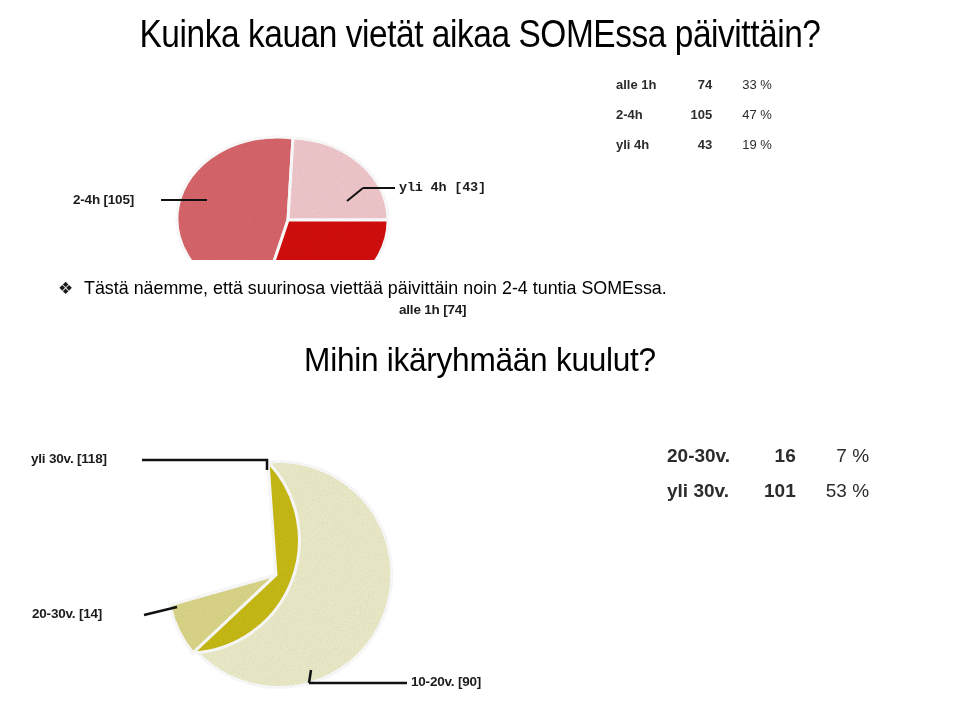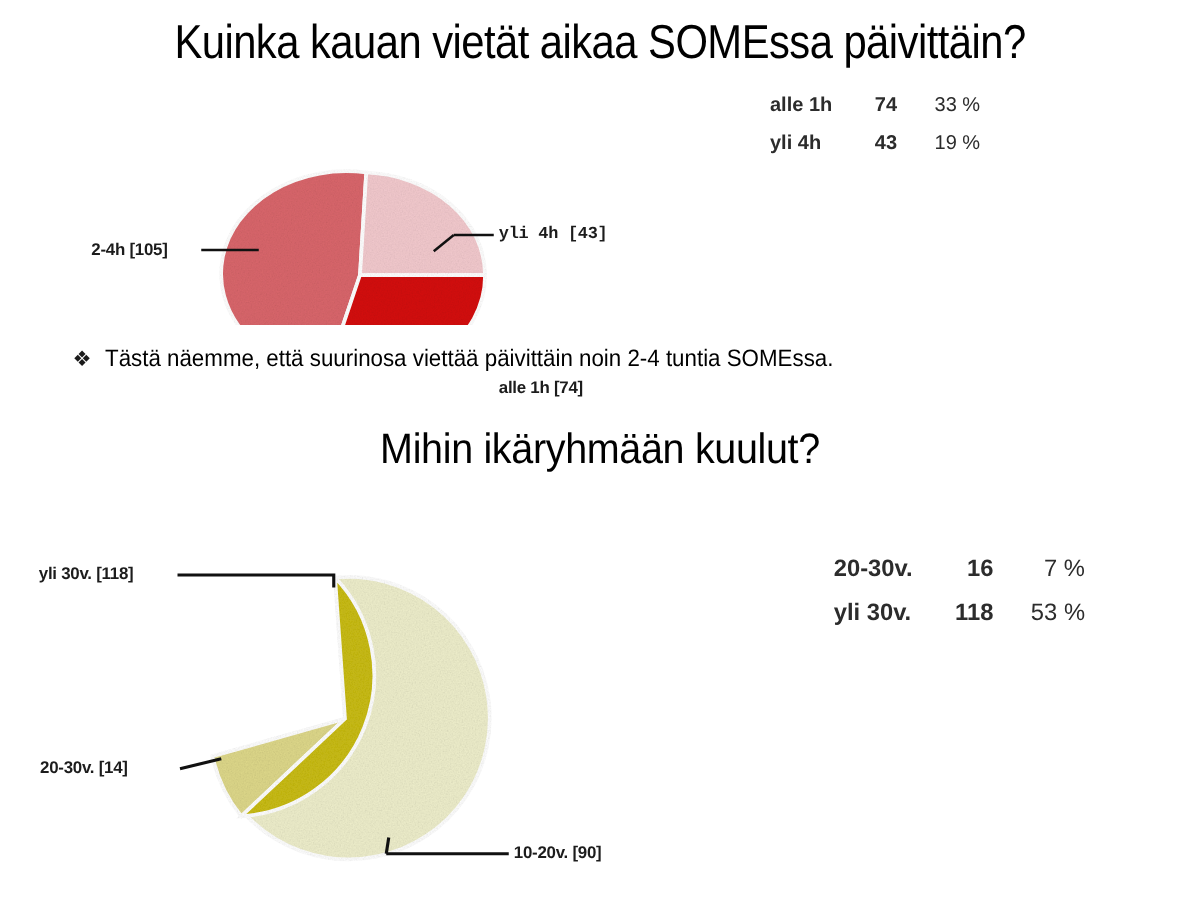--- a/index.html
+++ b/index.html
@@ -84,21 +84,21 @@
     font-weight: bold;
     color: #1c1c1c;
     white-space: nowrap;
     letter-spacing: -0.2px;
   }
 
   
   .data-table {
     position: absolute;
     border-collapse: collapse;
-    font-size: 16px;
+    font-size: 13px;
     color: #2c2c2c;
   }
   .data-table td {
     padding: 2px 0;
     line-height: 26px;
     white-space: nowrap;
   }
   .dt-label {
     font-weight: bold;
     text-align: left;
@@ -160,20 +160,25 @@
 </div>
 
 <table class="data-table" id="table-1" style="left:616px; top:70px;">
   <tbody>
     <tr>
       <td class="dt-label">alle 1h</td>
       <td class="dt-count">74</td>
       <td class="dt-pct">33 %</td>
     </tr>
     <tr>
+      <td class="dt-label">2-4h</td>
+      <td class="dt-count">105</td>
+      <td class="dt-pct">47 %</td>
+    </tr>
+    <tr>
       <td class="dt-label">yli 4h</td>
       <td class="dt-count">43</td>
       <td class="dt-pct">19 %</td>
     </tr>
   </tbody>
 </table>
 
 <div class="bullet-row">
   <span class="bullet-glyph">❖</span>
   <span class="bullet-text">Tästä näemme, että suurinosa viettää  päivittäin noin 2-4 tuntia SOMEssa.</span>
@@ -219,17 +224,17 @@
 
 <table class="data-table" id="table-2" style="left:667px; top:438px;">
   <tbody>
     <tr>
       <td class="dt-label">20-30v.</td>
       <td class="dt-count">16</td>
       <td class="dt-pct">7 %</td>
     </tr>
     <tr>
       <td class="dt-label">yli 30v.</td>
-      <td class="dt-count">118</td>
+      <td class="dt-count">101</td>
       <td class="dt-pct">53 %</td>
     </tr>
   </tbody>
 </table>
 
 </body></html>

